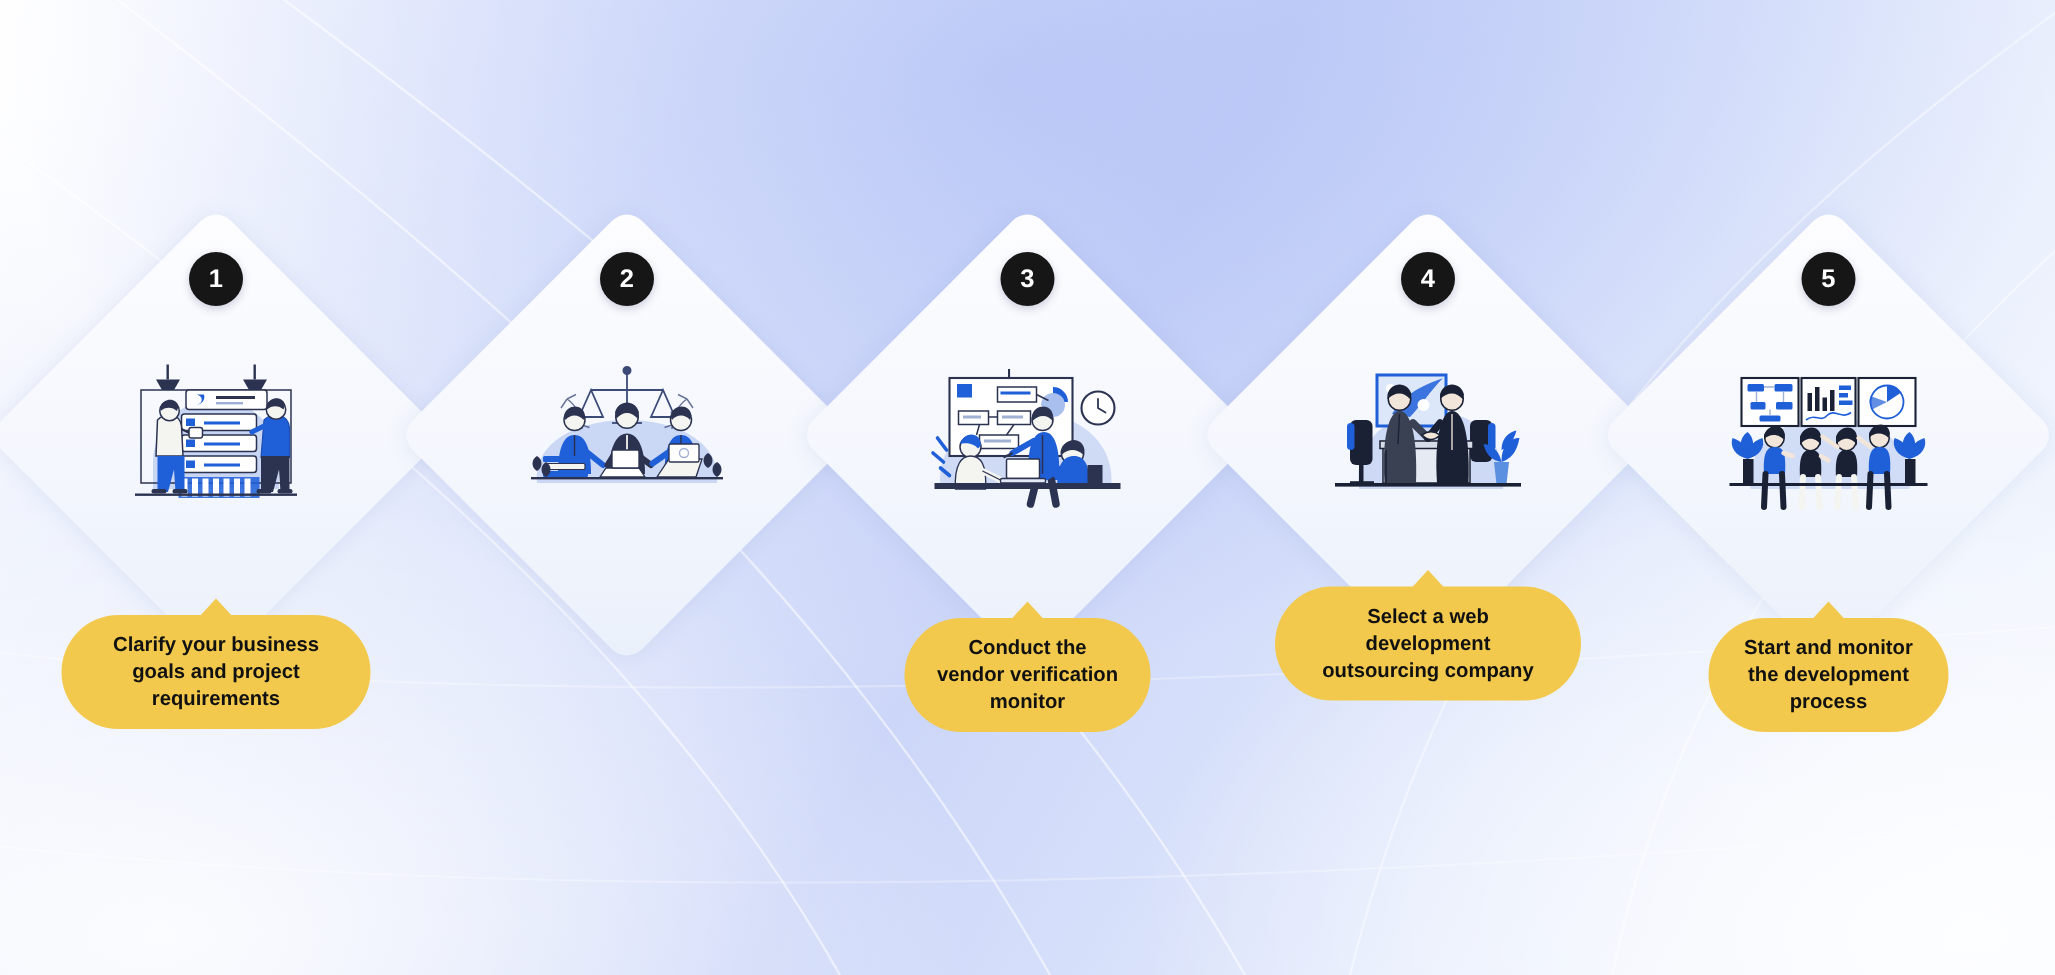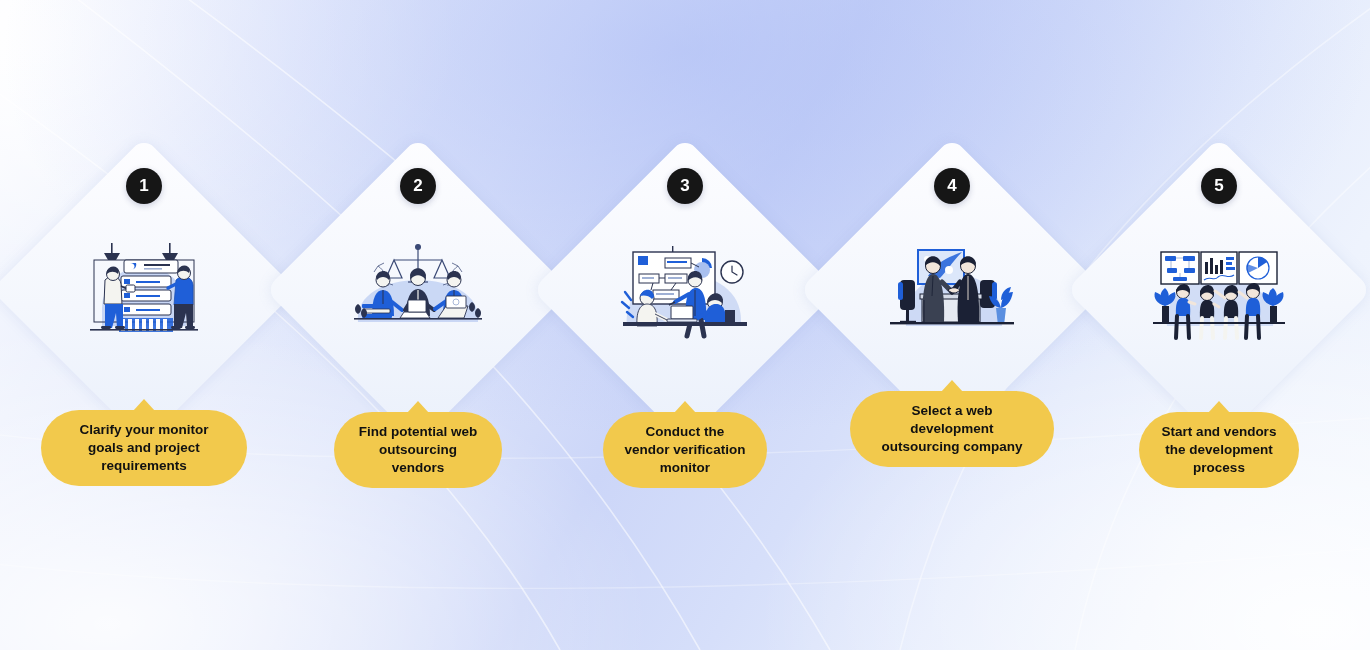--- a/index.html
+++ b/index.html
@@ -232,21 +232,21 @@
             <rect x="103" y="96" width="10" height="3" rx="1.4" fill="#2B3350"></rect>
             <rect x="117" y="96" width="10" height="3" rx="1.4" fill="#2B3350"></rect>
             <path d="M108 54 l-8 4" stroke="#1F5FD8" stroke-width="3.4" fill="none" stroke-linecap="round"></path>
           </g>
           <rect x="22" y="99" width="108" height="1.6" fill="#2B3350"></rect>
         </svg>
       </div>
     </div>
     <div class="bubble">
       <div class="ptr"></div>
-      <div class="label">Clarify your monitor
+      <div class="label">Clarify your business
 goals and project
 requirements</div>
     </div>
   </div>
 
   <div class="step s2" style="left:288px;">
     <div class="badge">2</div>
     <div class="diamond-wrap">
       <div class="diamond"></div>
       <div class="illus">
@@ -305,26 +305,20 @@
           <g fill="#2B3350">
             <path d="M16 74 c4 2 4 8 0 10 c-4 -2 -4 -8 0 -10z"></path>
             <path d="M22 78 c4 2 4 8 0 10 c-4 -2 -4 -8 0 -10z"></path>
             <path d="M130 72 c4 2 4 8 0 10 c-4 -2 -4 -8 0 -10z"></path>
             <path d="M136 78 c4 2 4 8 0 10 c-4 -2 -4 -8 0 -10z"></path>
           </g>
           <rect x="12" y="88" width="128" height="1.6" fill="#2B3350"></rect>
         </svg>
       </div>
     </div>
-    <div class="bubble">
-      <div class="ptr"></div>
-      <div class="label">Find potential web
-outsourcing
-vendors</div>
-    </div>
   </div>
 
   <div class="step s3" style="left:555px;">
     <div class="badge">3</div>
     <div class="diamond-wrap">
       <div class="diamond"></div>
       <div class="illus">
         <svg viewBox="0 0 152 120">
           <path d="M18 96 C10 30, 134 26, 132 92 Z" fill="#C3D2F2" opacity="0.75"></path>
           <g>
@@ -538,19 +532,19 @@
               <path d="M130 76 c8 -2 12 -8 10 -14 c-7 2 -11 8 -10 14z"></path>
             </g>
             <rect x="127" y="76" width="7" height="16" fill="#1B2135"></rect>
           </g>
           <rect x="10" y="92" width="132" height="2" fill="#1B2135"></rect>
         </svg>
       </div>
     </div>
     <div class="bubble">
       <div class="ptr"></div>
-      <div class="label">Start and vendors
+      <div class="label">Start and monitor
 the development
 process</div>
     </div>
   </div>
 
 </div>
 
 </body></html>

